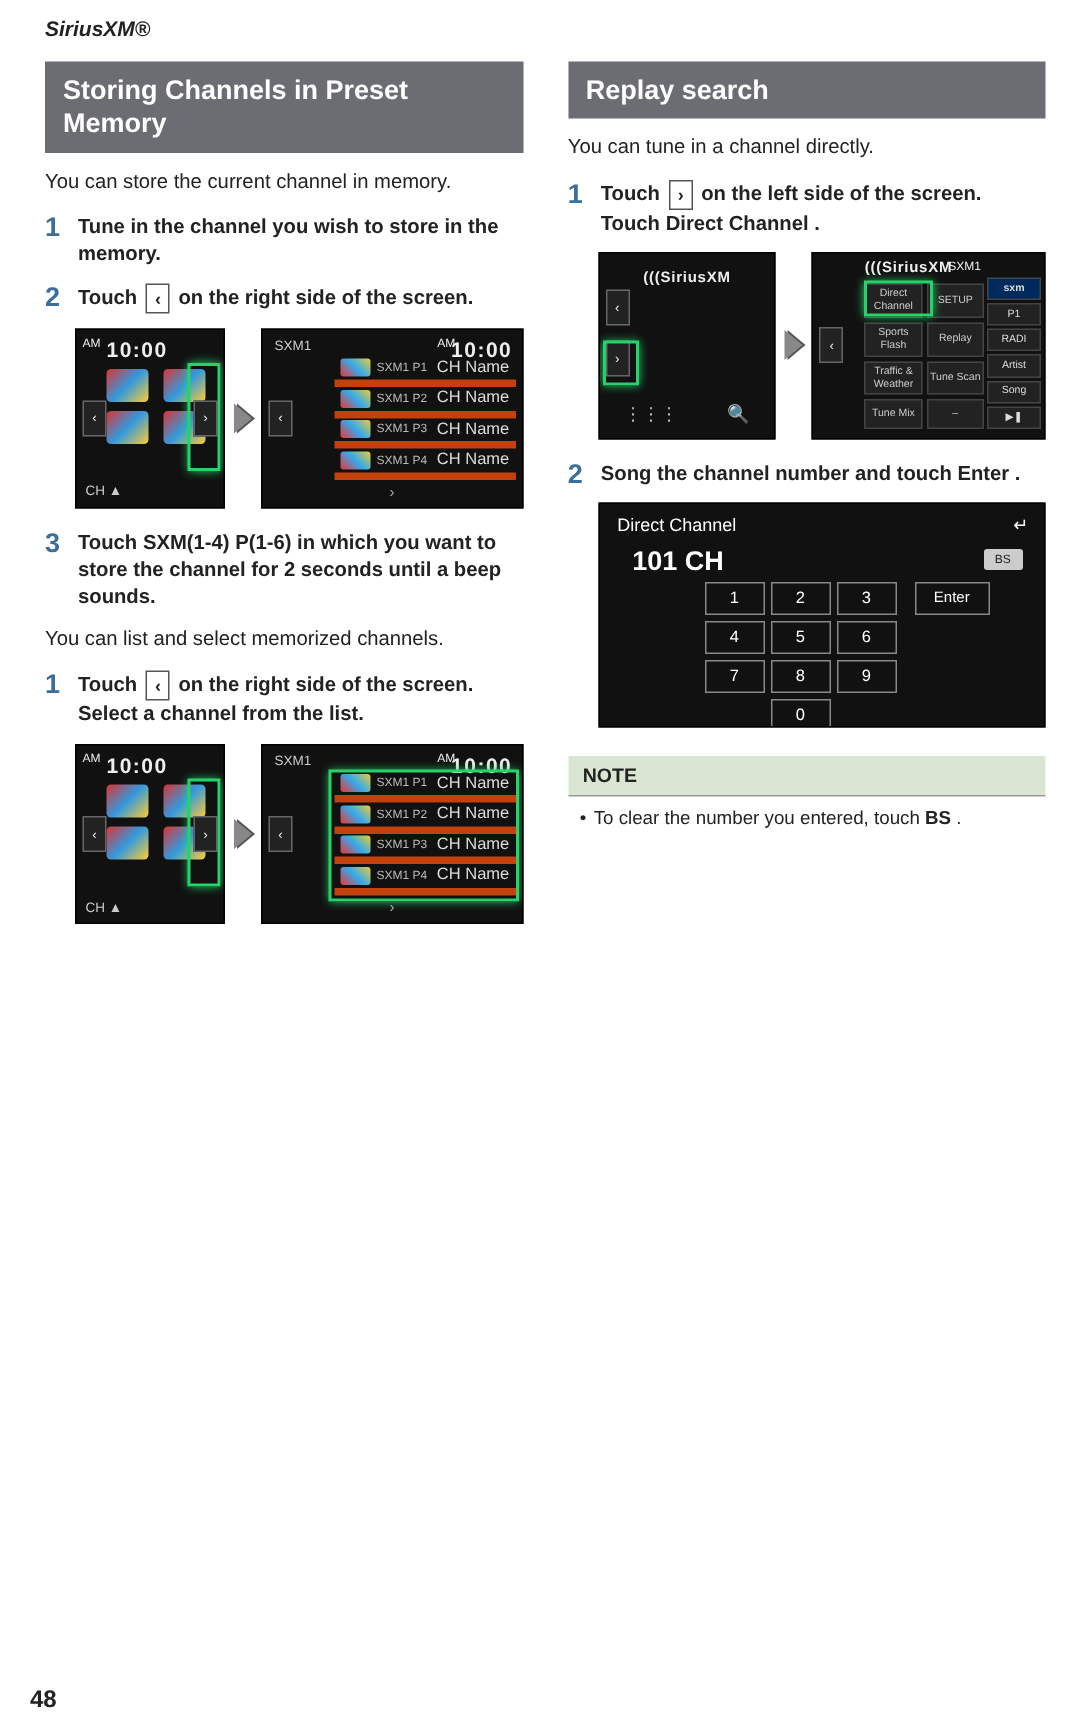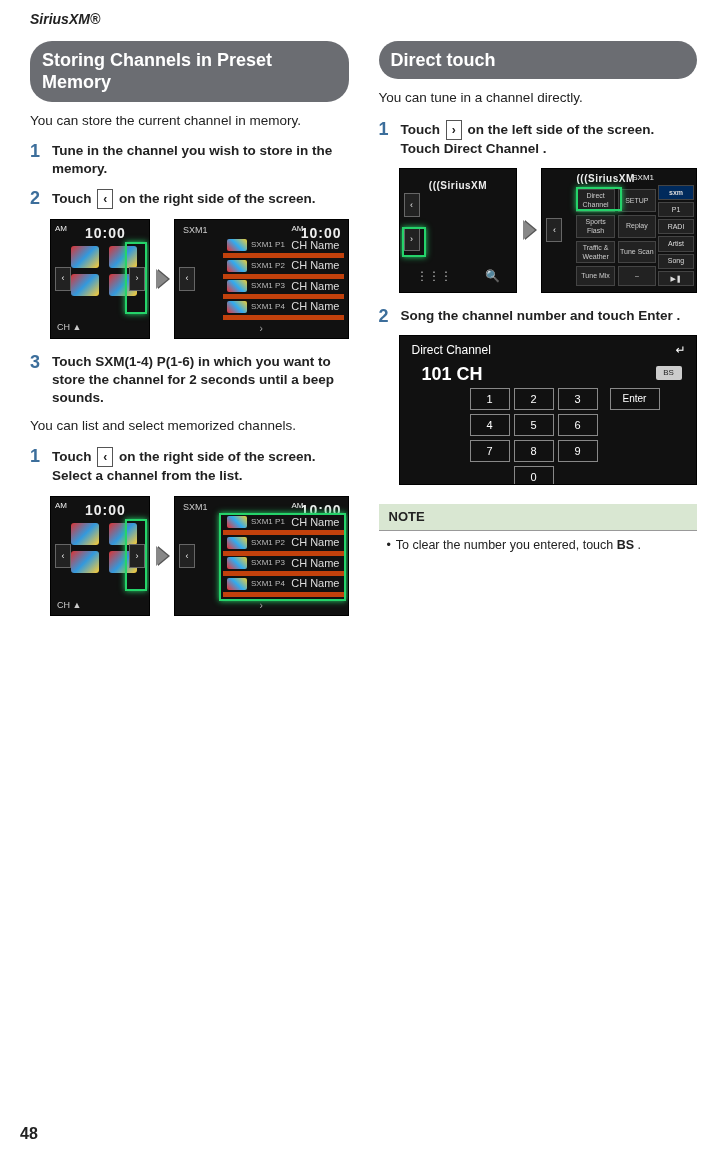--- a/index.html
+++ b/index.html
@@ -22,21 +22,20 @@
   .columns { display: flex; gap: 30px; }
   .col { flex: 1; min-width: 0; }
   .section-title {
     background: #6b6d72;
     color: #fff;
     font-weight: 700;
     font-size: 18px;
     padding: 8px 12px;
     margin-bottom: 10px;
     line-height: 1.25;
-    border-radius: 22px;
   }
   .body-text { font-size: 13.5px; margin-bottom: 12px; }
   .step { display: flex; gap: 8px; margin-bottom: 10px; font-size: 13.5px; }
   .step-num { font-weight: 700; color: #3c6e9b; font-size: 18px; line-height: 1; min-width: 14px; }
   .step-body { flex: 1; font-weight: 700; }
   .inline-key {
     display: inline-block;
     border: 1px solid #555;
     padding: 0 5px;
     font-weight: 700;
@@ -73,21 +72,21 @@
     border: 1px solid #000;
     position: relative;
     overflow: hidden;
     font-size: 9px;
   }
   .shot-small { width: 110px; height: 120px; }
   .shot-list  { width: 192px; height: 120px; }
   .shot-ds1   { width: 130px; height: 125px; }
   .shot-ds2   { width: 170px; height: 125px; }
   .shot-keypad{ width: 298px; height: 150px; margin-left: 20px; margin-bottom: 14px; }
-  .clock { position: absolute; top: 4px; left: 6px; font-weight: 700; font-size: 14px; letter-spacing: 1px; margin-left: 14px; }
+  .clock { position: absolute; top: 4px; left: 6px; font-weight: 700; font-size: 14px; letter-spacing: 1px; }
   .edge-arrow {
     position: absolute; top: 50%; transform: translateY(-50%);
     width: 16px; height: 24px; border: 1px solid #666; background:#222;
     display:flex; align-items:center; justify-content:center;
   }
   .edge-arrow.left  { left: 4px; }
   .edge-arrow.right { right: 4px; }
   
   .hl {
     position: absolute;
@@ -279,21 +278,21 @@
         </div>
         <div class="hl" style="top:16px; left:44px; right:2px; bottom:14px;"></div>
         <div class="expand-bottom">›</div>
       </div>
     </div>
 
   </div>
 
   <div class="col">
 
-    <div class="section-title">Direct touch</div>
+    <div class="section-title">Replay search</div>
     <p class="body-text">You can tune in a channel directly.</p>
 
     <div class="step">
       <div class="step-num">1</div>
       <div class="step-body">
         <span>Touch </span><span class="inline-key">›</span><span> on the left side of the screen. Touch </span><span class="kw">Direct Channel</span><span> .</span>
       </div>
     </div>
 
     <div class="fig-row wide" style="margin-left:20px;">

